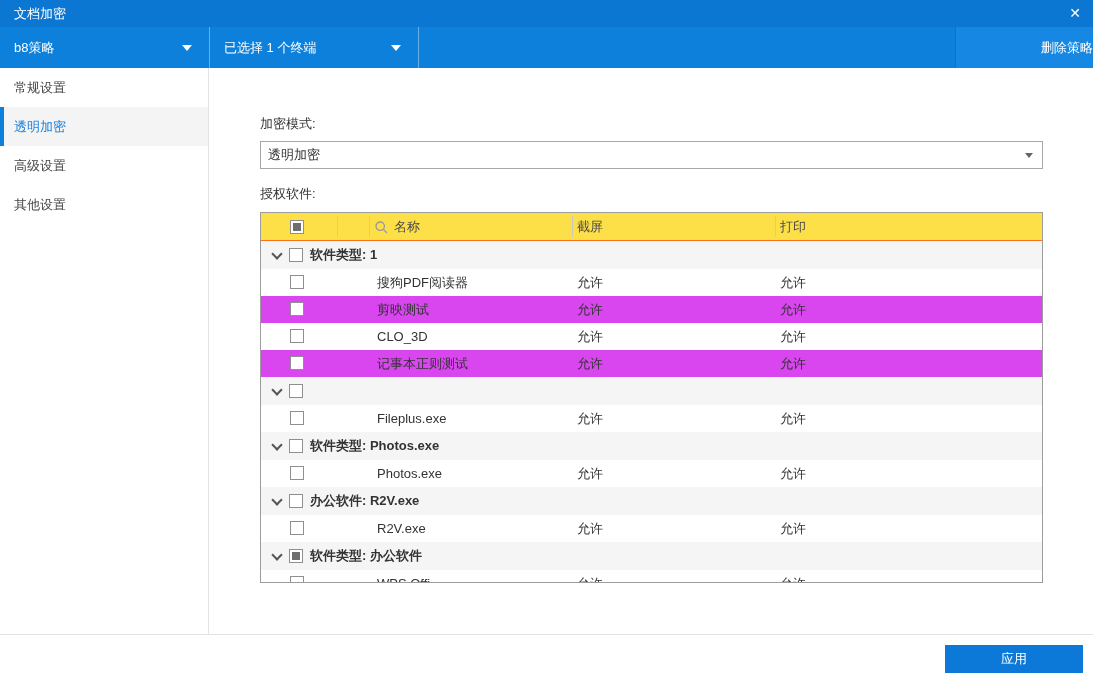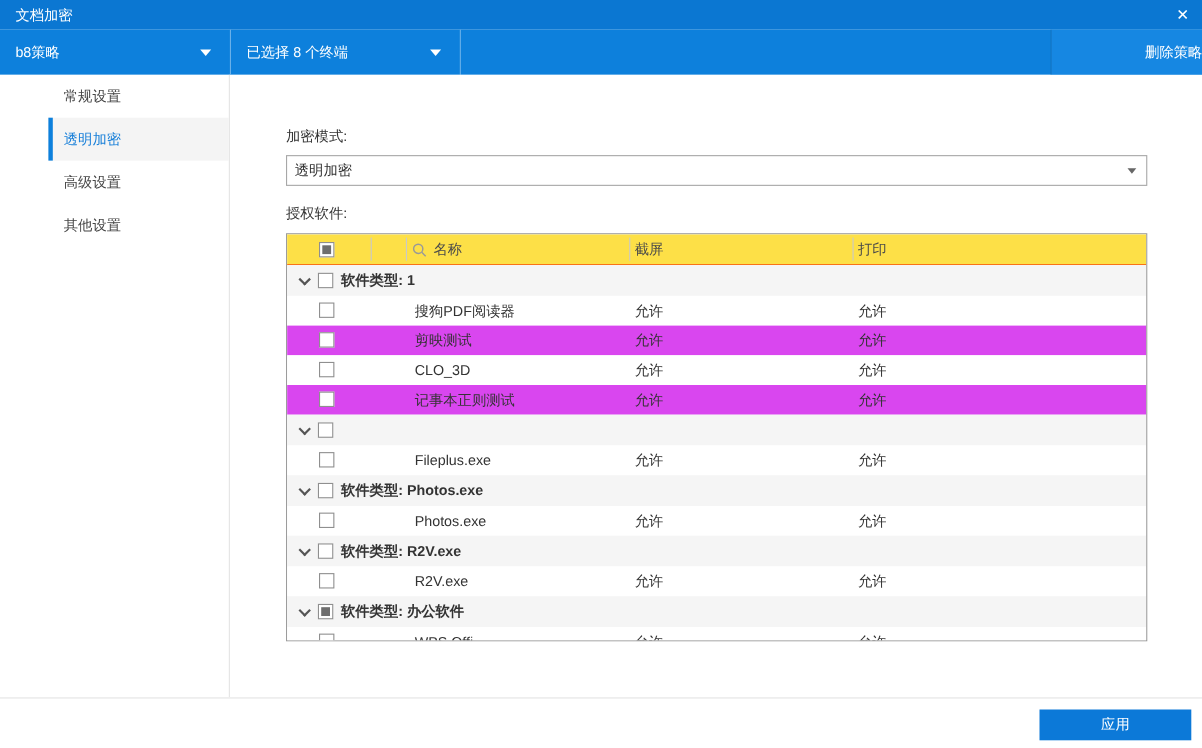--- a/index.html
+++ b/index.html
@@ -20,21 +20,21 @@
   .rb-drop { position:absolute; top:0; height:41px; cursor:pointer; }
   .rb-drop .lbl { position:absolute; left:14px; top:0; line-height:41px; font-size:13px; white-space:nowrap; }
   .rb-drop .caret { position:absolute; right:17px; top:18px; width:0; height:0;
     border-left:5px solid transparent; border-right:5px solid transparent; border-top:6px solid #fff; }
   .rb-policy { left:0; width:209px; }
   .rb-terminal { left:209px; width:210px; border-left:1px solid rgba(255,255,255,.38); border-right:1px solid rgba(255,255,255,.38); }
   .rb-delete { position:absolute; left:955px; top:0; width:138px; height:41px; background:#1687e2;
     border-left:1px solid rgba(0,0,0,.15); color:#fff; text-align:right; line-height:41px; font-size:13px; cursor:pointer; }
 
   
-  .sidebar { position:absolute; left:0; top:68px; width:209px; height:566px; background:#fff; border-right:1px solid #e4e4e4;padding-left:44px; }
+  .sidebar { position:absolute; left:0; top:68px; width:209px; height:566px; background:#fff; border-right:1px solid #e4e4e4; }
   .side-item { height:39px; line-height:39px; padding-left:14px; color:#454545; font-size:13px; cursor:pointer; }
   .side-item.active { background:#f4f4f4; color:#1a80d9; border-left:4px solid #0d80dc; padding-left:10px; }
 
   
   .content { position:absolute; left:210px; top:68px; width:883px; height:566px; background:#fff;padding-left:27px; }
   .field-label { position:absolute; left:50px; font-size:13px; color:#333; }
   .lbl-mode { top:47px; }
   .lbl-soft { top:117px; }
   .selectbox { position:absolute; left:50px; top:73px; width:783px; height:28px; border:1px solid #a7a7a7;
     background:#fff; cursor:pointer; }
@@ -86,21 +86,21 @@
     <span class="title">文档加密</span>
     <span class="close">✕</span>
   </div>
 
   <div class="ribbon">
     <div class="rb-drop rb-policy">
       <span class="lbl">b8策略</span>
       <span class="caret"></span>
     </div>
     <div class="rb-drop rb-terminal">
-      <span class="lbl">已选择 8 个终端</span>
+      <span class="lbl">已选择 1 个终端</span>
       <span class="caret"></span>
     </div>
     <div class="rb-delete">删除策略</div>
   </div>
 
   <div class="sidebar">
     <div class="side-item">常规设置</div>
     <div class="side-item active">透明加密</div>
     <div class="side-item">高级设置</div>
     <div class="side-item">其他设置</div>
@@ -180,21 +180,21 @@
           </div>
           <div class="trow data">
             <span class="cb"></span>
             <span class="cname">Photos.exe</span>
             <span class="cscr">允许</span>
             <span class="cprt">允许</span>
           </div>
           <div class="trow group">
             <span class="chev"></span>
             <span class="cb"></span>
-            <span class="glabel">软件类型: R2V.exe</span>
+            <span class="glabel">办公软件: R2V.exe</span>
           </div>
           <div class="trow data">
             <span class="cb"></span>
             <span class="cname">R2V.exe</span>
             <span class="cscr">允许</span>
             <span class="cprt">允许</span>
           </div>
           <div class="trow group">
             <span class="chev"></span>
             <span class="cb ind"></span>

